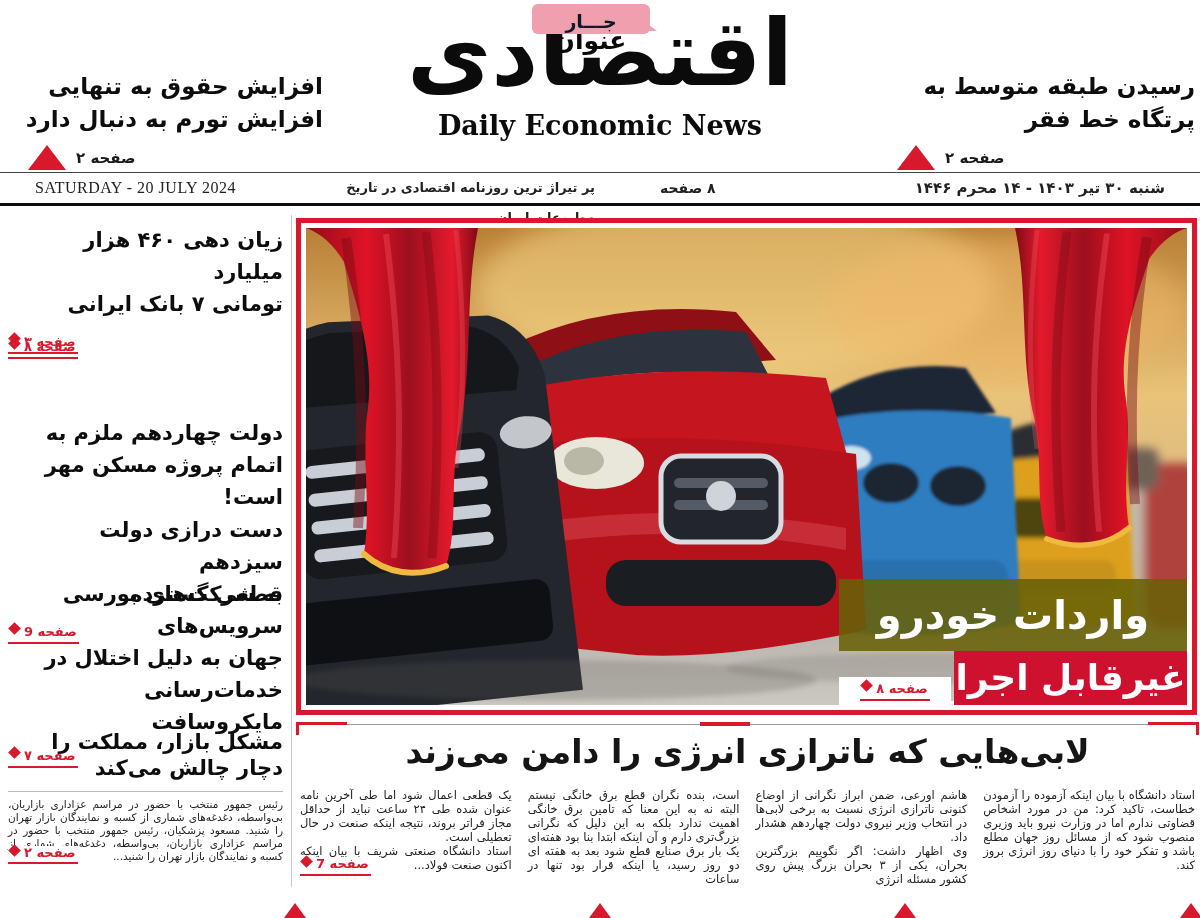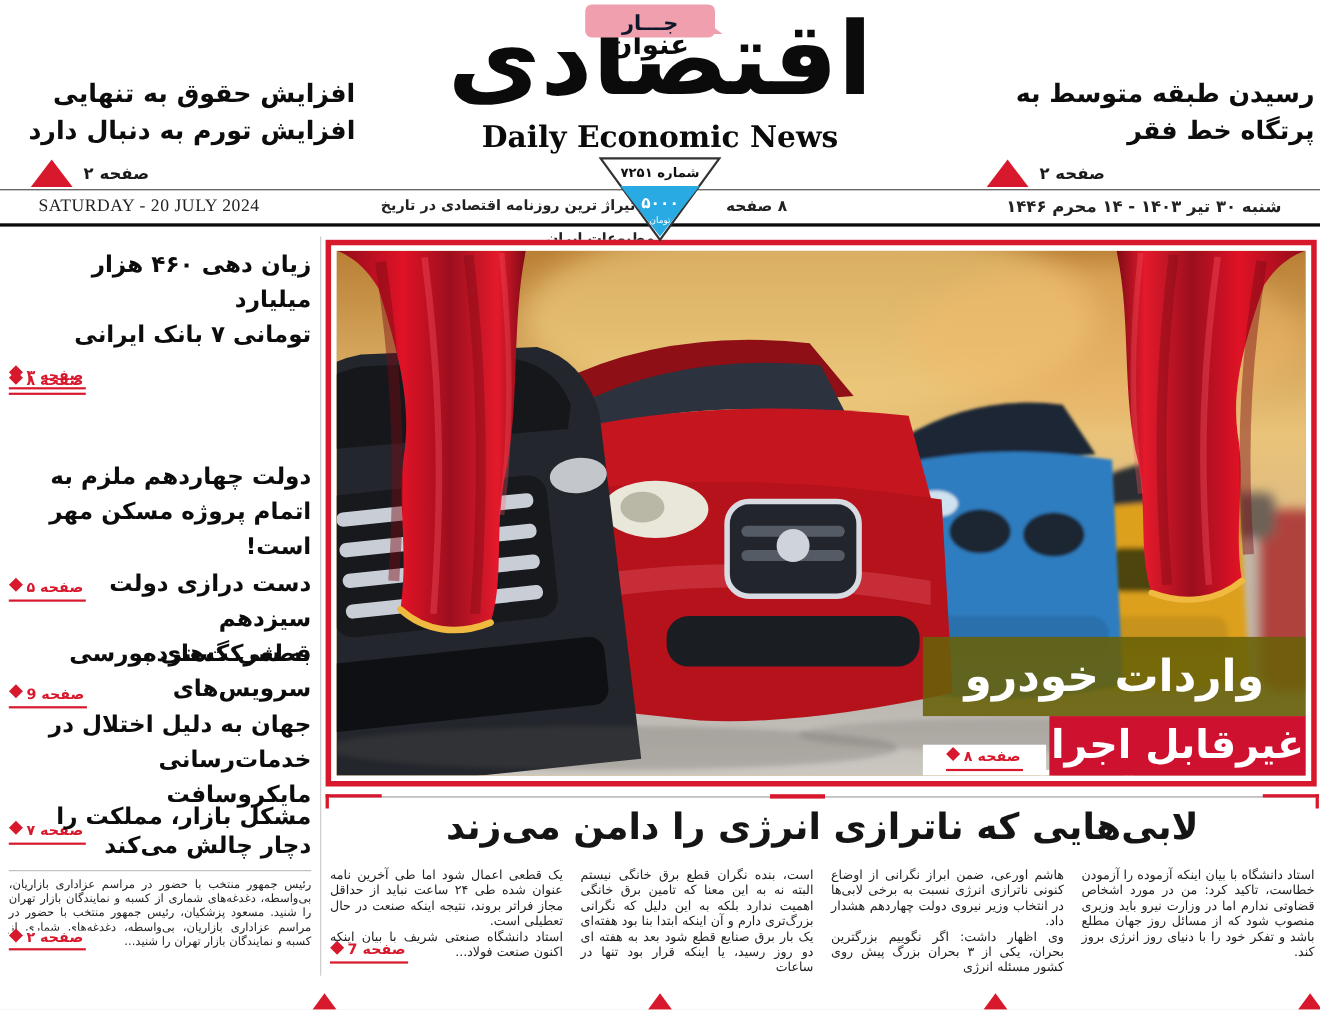--- a/index.html
+++ b/index.html
@@ -101,29 +101,20 @@
     </div>
   </div>
 
   <div class="dateline">
     <span class="dl-item dl-en">SATURDAY - 20 JULY 2024</span>
     <span class="dl-item dl-tagline">پر تیراژ ترین روزنامه اقتصادی در تاریخ مطبوعات ایران</span>
     <span class="dl-item dl-pages">۸ صفحه</span>
     <span class="dl-item dl-fa">شنبه ۳۰ تیر ۱۴۰۳ - ۱۴ محرم ۱۴۴۶</span>
   </div>
 
-  <div class="issue-badge">
-    <svg width="112" height="78" viewBox="0 0 112 78">
-      <polygon points="2,2 110,2 56,76" fill="#ffffff" stroke="#333" stroke-width="2"></polygon>
-      <text x="56" y="19" font-size="12" font-weight="bold" text-anchor="middle" fill="#111">شماره ۷۲۵۱</text>
-      <polygon points="20,27 92,27 56,73" fill="#29aae2"></polygon>
-      <text x="56" y="47" font-size="14" font-weight="bold" text-anchor="middle" fill="#fff">۵۰۰۰</text>
-      <text x="56" y="61" font-size="8" text-anchor="middle" fill="#fff">تومان</text>
-    </svg>
-  </div>
 
   <div class="vline"></div>
 
   <div class="sb-item" style="top:224px">
     <h3 class="sb-headline ml">زیان دهی ۴۶۰ هزار میلیارد
 تومانی ۷ بانک ایرانی</h3>
     <div class="marker-row"><span class="page-marker">
           <i class="diamond"></i>
           <span class="pm-text">صفحه ۳</span>
         </span></div>
@@ -132,24 +123,20 @@
   <div class="sb-item" style="top:325px">
     <div class="marker-row"><span class="page-marker">
           <i class="diamond"></i>
           <span class="pm-text">صفحه ۸</span>
         </span></div>
   </div>
 
   <div class="sb-item" style="top:417px">
     <h3 class="sb-headline ml">دولت چهاردهم ملزم به
 اتمام پروژه مسکن مهر است!</h3>
-    <div class="marker-row"><span class="page-marker">
-          <i class="diamond"></i>
-          <span class="pm-text">صفحه ۵</span>
-        </span></div>
   </div>
 
   <div class="sb-item" style="top:514px">
     <h3 class="sb-headline ml">دست درازی دولت سیزدهم
 به شرکت‌های بورسی</h3>
     <div class="marker-row"><span class="page-marker">
           <i class="diamond"></i>
           <span class="pm-text">صفحه 9</span>
         </span></div>
   </div>

